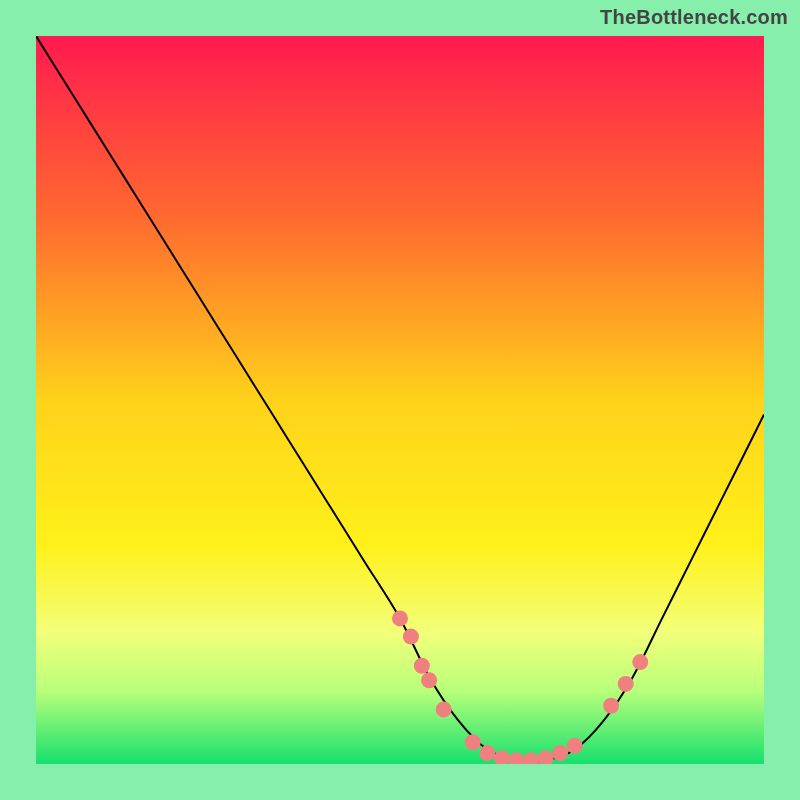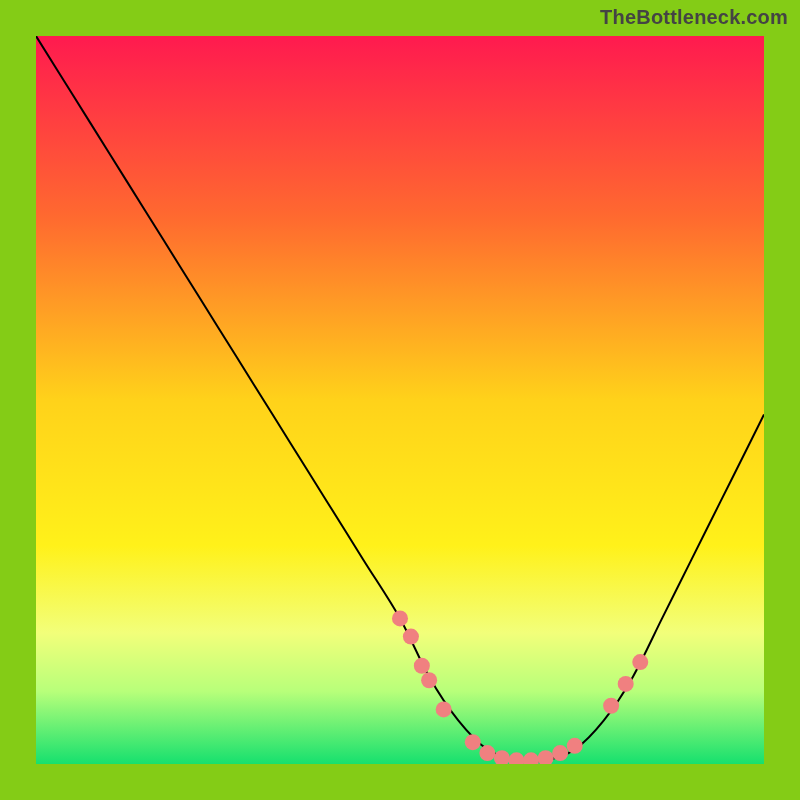--- a/index.html
+++ b/index.html
@@ -8,21 +8,21 @@
     width: 800px;
     height: 800px;
     background: #000;
     overflow: hidden;
     font-family: Arial, Helvetica, sans-serif;
   }
   .frame {
     position: relative;
     width: 800px;
     height: 800px;
-    background: #84cc16;
+    background: #86efac;
   }
   .watermark {
     position: absolute;
     top: 6px;
     right: 12px;
     color: #444;
     font-size: 20px;
     font-weight: 600;
     letter-spacing: 0.2px;
     z-index: 10;

